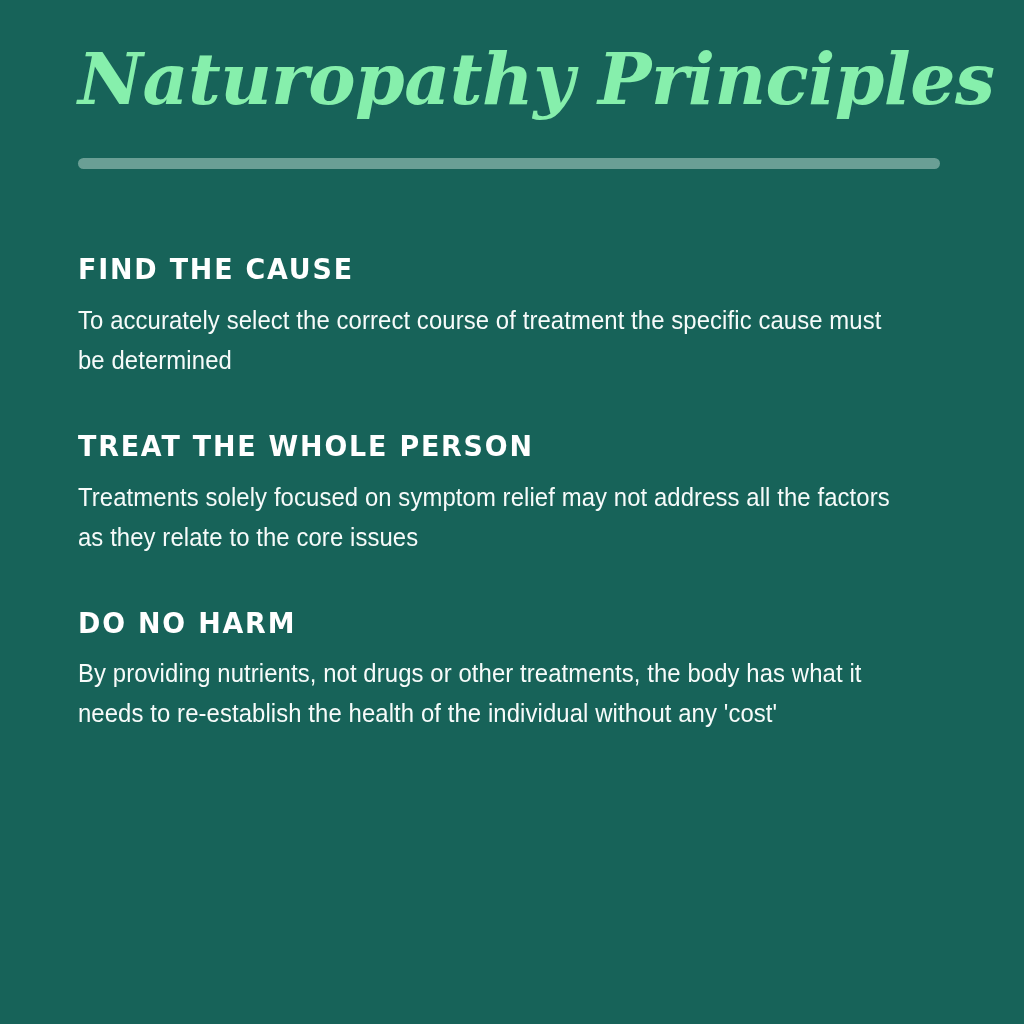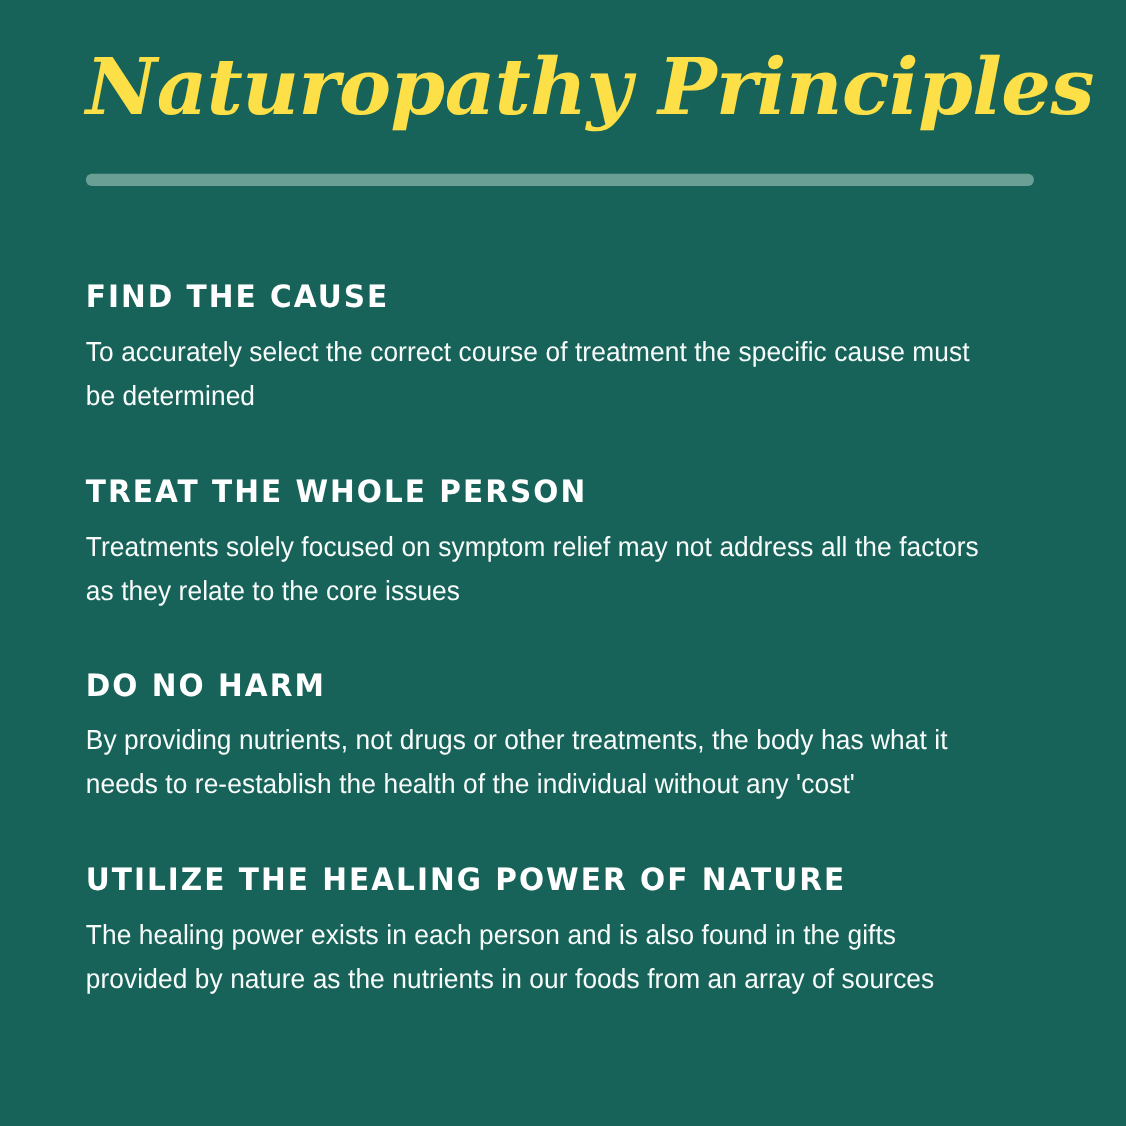--- a/index.html
+++ b/index.html
@@ -31,21 +31,21 @@
   }
 
   .poster-title {
     margin: 0;
     font-family: "DejaVu Serif", "Liberation Serif", serif;
     font-style: italic;
     font-weight: 700;
     font-size: 71px;
     line-height: 1.0;
     letter-spacing: -0.5px;
-    color: #fde047;
+    color: #86efac;
     white-space: nowrap;
   }
 
   
   .divider {
     margin-top: 43px;
     width: 862px;
     height: 11px;
     background: #6a9f95;
     border-radius: 6px;
@@ -112,19 +112,15 @@
     <div class="principle">
       <h2 class="principle-heading">TREAT THE WHOLE PERSON</h2>
       <p class="principle-body">Treatments solely focused on symptom relief may not address all the factors as they relate to the core issues</p>
     </div>
 
     <div class="principle">
       <h2 class="principle-heading">DO NO HARM</h2>
       <p class="principle-body">By providing nutrients, not drugs or other treatments, the body has what it needs to re-establish the health of the individual without any 'cost'</p>
     </div>
 
-    <div class="principle">
-      <h2 class="principle-heading">UTILIZE THE HEALING POWER OF NATURE</h2>
-      <p class="principle-body">The healing power exists in each person and is also found in the gifts provided by nature as the nutrients in our foods from an array of sources</p>
-    </div>
 
   </div>
 </div>
 
 </body></html>

